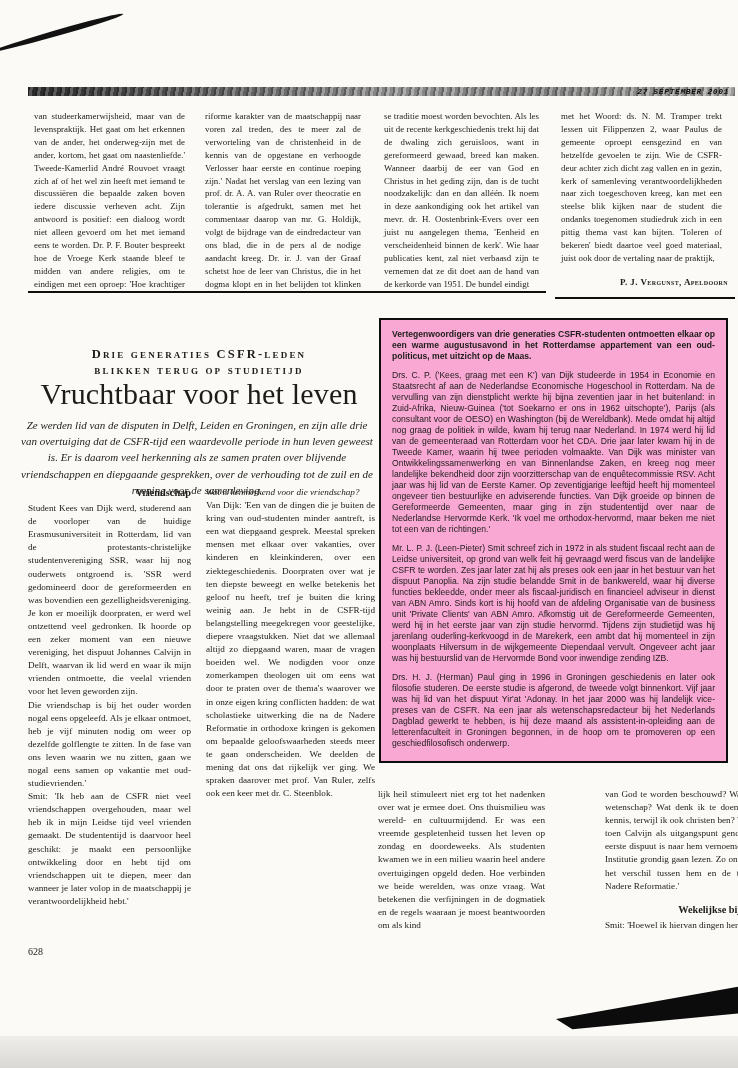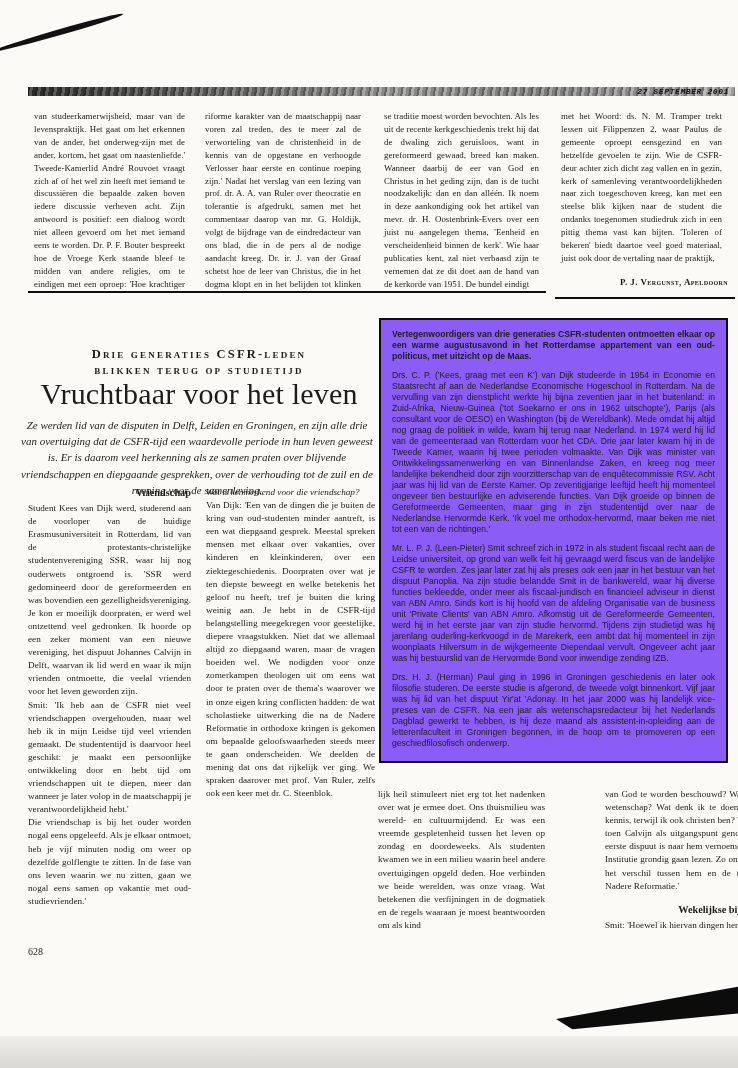--- a/index.html
+++ b/index.html
@@ -49,21 +49,21 @@
   #lc1{left:28px;top:486px;width:163px;height:452px;overflow:hidden;}
   #lc2{left:206px;top:486px;width:169px;height:486px;overflow:hidden;}
   #lc3{left:378px;top:788px;width:167px;height:160px;overflow:hidden;}
   #lc4{left:573px;top:788px;width:173px;height:190px;overflow:hidden;margin-left:32px;}
   .subhead{font-weight:bold;font-size:10.3px;margin:0 0 3px 0;text-align:right;}
   .subhead.inner{margin-top:10px;}
   .question{font-style:italic;}
   .page-number{position:absolute;left:28px;top:946px;font-size:10px;}
   
   .infobox{position:absolute;left:379px;top:318px;width:349px;height:445px;box-sizing:border-box;
-    border:2px solid #0d0d0d;padding:9px 11px 6px 11px;overflow:hidden;background:#8b5cf6;
+    border:2px solid #0d0d0d;padding:9px 11px 6px 11px;overflow:hidden;background:#f9a8d4;
     font-family:"Liberation Sans","DejaVu Sans",sans-serif;font-size:8.6px;line-height:11px;text-align:justify;}
   .infobox p{margin:0 0 8px 0;}
   .infobox .lead{font-weight:bold;}
 </style>
 </head>
 <body>
 
 <div class="scan-mark-tl"></div>
 <div class="scan-band">
   <div class="scan-band-noise"></div>
@@ -95,22 +95,22 @@
 <div class="infobox">
   <p class="lead">Vertegenwoordigers van drie generaties CSFR-studenten ontmoetten elkaar op een warme augustusavond in het Rotterdamse appartement van een oud-politicus, met uitzicht op de Maas.</p>
   <p>Drs. C. P. ('Kees, graag met een K') van Dijk studeerde in 1954 in Economie en Staatsrecht af aan de Nederlandse Economische Hogeschool in Rotterdam. Na de vervulling van zijn dienstplicht werkte hij bijna zeventien jaar in het buitenland: in Zuid-Afrika, Nieuw-Guinea ('tot Soekarno er ons in 1962 uitschopte'), Parijs (als consultant voor de OESO) en Washington (bij de Wereldbank). Mede omdat hij altijd nog graag de politiek in wilde, kwam hij terug naar Nederland. In 1974 werd hij lid van de gemeenteraad van Rotterdam voor het CDA. Drie jaar later kwam hij in de Tweede Kamer, waarin hij twee perioden volmaakte. Van Dijk was minister van Ontwikkelingssamenwerking en van Binnenlandse Zaken, en kreeg nog meer landelijke bekendheid door zijn voorzitterschap van de enquêtecommissie RSV. Acht jaar was hij lid van de Eerste Kamer. Op zeventigjarige leeftijd heeft hij momenteel ongeveer tien bestuurlijke en adviserende functies. Van Dijk groeide op binnen de Gereformeerde Gemeenten, maar ging in zijn studententijd over naar de Nederlandse Hervormde Kerk. 'Ik voel me orthodox-hervormd, maar beken me niet tot een van de richtingen.'</p>
   <p>Mr. L. P. J. (Leen-Pieter) Smit schreef zich in 1972 in als student fiscaal recht aan de Leidse universiteit, op grond van welk feit hij gevraagd werd fiscus van de landelijke CSFR te worden. Zes jaar later zat hij als preses ook een jaar in het bestuur van het dispuut Panoplia. Na zijn studie belandde Smit in de bankwereld, waar hij diverse functies bekleedde, onder meer als fiscaal-juridisch en financieel adviseur in dienst van ABN Amro. Sinds kort is hij hoofd van de afdeling Organisatie van de business unit 'Private Clients' van ABN Amro. Afkomstig uit de Gereformeerde Gemeenten, werd hij in het eerste jaar van zijn studie hervormd. Tijdens zijn studietijd was hij jarenlang ouderling-kerkvoogd in de Marekerk, een ambt dat hij momenteel in zijn woonplaats Hilversum in de wijkgemeente Diependaal vervult. Ongeveer acht jaar was hij bestuurslid van de Hervormde Bond voor inwendige zending IZB.</p>
   <p>Drs. H. J. (Herman) Paul ging in 1996 in Groningen geschiedenis en later ook filosofie studeren. De eerste studie is afgerond, de tweede volgt binnenkort. Vijf jaar was hij lid van het dispuut Yir'at 'Adonay. In het jaar 2000 was hij landelijk vice-preses van de CSFR. Na een jaar als wetenschapsredacteur bij het Nederlands Dagblad gewerkt te hebben, is hij deze maand als assistent-in-opleiding aan de letterenfaculteit in Groningen begonnen, in de hoop om te promoveren op een geschiedfilosofisch onderwerp.</p>
 </div>
 
 <div class="body-col" id="lc1">
   <div class="subhead">Vriendschap</div>
   <p>Student Kees van Dijk werd, studerend aan de voorloper van de huidige Erasmusuniversiteit in Rotterdam, lid van de protestants-christelijke studentenvereniging SSR, waar hij nog ouderwets ontgroend is. 'SSR werd gedomineerd door de gereformeerden en was bovendien een gezelligheidsvereniging. Je kon er moeilijk doorpraten, er werd wel ontzettend veel gedronken. Ik hoorde op een zeker moment van een nieuwe vereniging, het dispuut Johannes Calvijn in Delft, waarvan ik lid werd en waar ik mijn vrienden ontmoette, die veelal vrienden voor het leven geworden zijn.</p>
+  <p>Die vriendschap is bij het ouder worden nogal eens opgeleefd. Als je elkaar ontmoet, heb je vijf minuten nodig om weer op dezelfde golflengte te zitten. In de fase van ons leven waarin we nu zitten, gaan we nogal eens samen op vakantie met oud-studievrienden.'</p>
   <p>Smit: 'Ik heb aan de CSFR niet veel vriendschappen overgehouden, maar wel heb ik in mijn Leidse tijd veel vrienden gemaakt. De studententijd is daarvoor heel geschikt: je maakt een persoonlijke ontwikkeling door en hebt tijd om vriendschappen uit te diepen, meer dan wanneer je later volop in de maatschappij je verantwoordelijkheid hebt.'</p>
-  <p>Die vriendschap is bij het ouder worden nogal eens opgeleefd. Als je elkaar ontmoet, heb je vijf minuten nodig om weer op dezelfde golflengte te zitten. In de fase van ons leven waarin we nu zitten, gaan we nogal eens samen op vakantie met oud-studievrienden.'</p>
 </div>
 
 <div class="body-col" id="lc2">
   <p class="question">Wat is kenmerkend voor die vriendschap?</p>
   <p>Van Dijk: 'Een van de dingen die je buiten de kring van oud-studenten minder aantreft, is een wat diepgaand gesprek. Meestal spreken mensen met elkaar over vakanties, over kinderen en kleinkinderen, over een ziektegeschiedenis. Doorpraten over wat je ten diepste beweegt en welke betekenis het geloof nu heeft, tref je buiten die kring weinig aan. Je hebt in de CSFR-tijd belangstelling meegekregen voor geestelijke, diepere vraagstukken. Niet dat we allemaal altijd zo diepgaand waren, maar de vragen boeiden wel. We nodigden voor onze zomerkampen theologen uit om eens wat door te praten over de thema's waarover we in onze eigen kring conflicten hadden: de wat scholastieke uitwerking die na de Nadere Reformatie in orthodoxe kringen is gekomen om bepaalde geloofswaarheden steeds meer te gaan onderscheiden. We deelden de mening dat ons dat rijkelijk ver ging. We spraken daarover met prof. Van Ruler, zelfs ook een keer met dr. C. Steenblok.</p>
 </div>
 
 <div class="body-col" id="lc3">
   <p>lijk heil stimuleert niet erg tot het nadenken over wat je ermee doet. Ons thuismilieu was wereld- en cultuurmijdend. Er was een vreemde gespletenheid tussen het leven op zondag en doordeweeks. Als studenten kwamen we in een milieu waarin heel andere overtuigingen opgeld deden. Hoe verbinden we beide werelden, was onze vraag. Wat betekenen die verfijningen in de dogmatiek en de regels waaraan je moest beantwoorden om als kind</p>
 </div>

